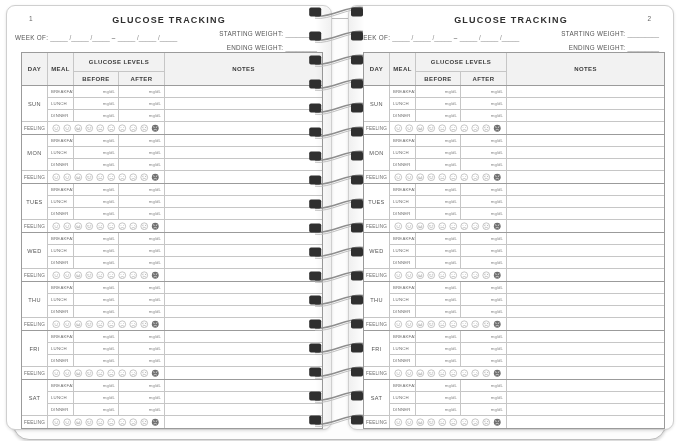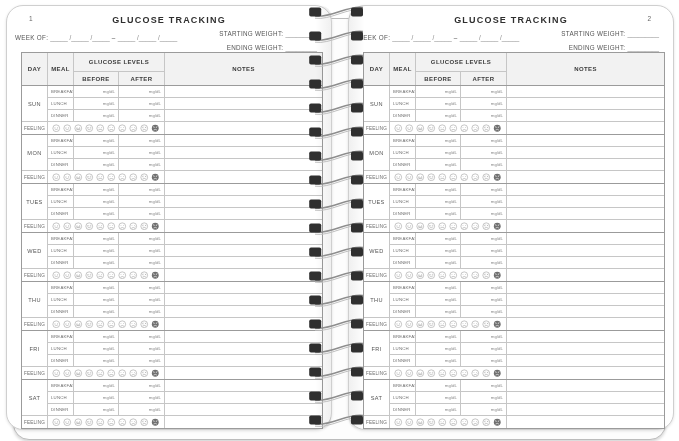--- a/index.html
+++ b/index.html
@@ -1,21 +1,21 @@
 <!DOCTYPE html>
 <html style="--page-bg: #ffffff; --header-bg: #f2f2f2; --cell-border: #c6c6c6; --block-border: #9b9b9b; --heading-text: #3a3a3a; --body-text: #6e6e6e; --unit-text: #8a8a8a; --face-line: #a0a0a0; --face-dark-fill: #6f6f6f; --spiral-hole: #2f2f2f; --spiral-wire: #8d8d8d;"><head>
 <meta charset="utf-8">
 <style>
   html,body{margin:0;padding:0;width:679px;height:441px;background:#ffffff;overflow:hidden;
     font-family:"Liberation Sans", sans-serif;}
   .book{position:relative;width:679px;height:441px;}
   .back-cover{position:absolute;left:13px;top:18px;width:651px;height:420px;border-radius:16px;
     background:#fdfdfd;border:1px solid #bcbcbc;box-shadow:0 2px 3px rgba(0,0,0,0.16);}
   .page{position:absolute;top:5px;width:326px;height:425px;background:var(--page-bg);
-    border:1px solid #cfcfcf;border-radius:17px;box-shadow:0 1px 3px rgba(0,0,0,0.12);box-sizing:border-box;}
+    border:1px solid #cfcfcf;border-radius:9px;box-shadow:0 1px 3px rgba(0,0,0,0.12);box-sizing:border-box;}
   .page-left{left:6px;}
   .page-right{left:348px;}
   .page-left::after{content:'';position:absolute;right:0;top:0;bottom:0;width:16px;border-radius:0 9px 9px 0;
     background:linear-gradient(to left, rgba(0,0,0,0.06), rgba(0,0,0,0));pointer-events:none;}
   .page-right::after{content:'';position:absolute;left:0;top:0;bottom:0;width:16px;border-radius:9px 0 0 9px;
     background:linear-gradient(to right, rgba(0,0,0,0.06), rgba(0,0,0,0));pointer-events:none;}
   .page-num{position:absolute;top:9px;font-size:6.5px;color:#666;}
   .pn-l{left:22px;}
   .pn-r{right:22px;}
   .sheet-title{position:absolute;top:9px;left:0;right:0;text-align:center;font-size:9px;font-weight:bold;

